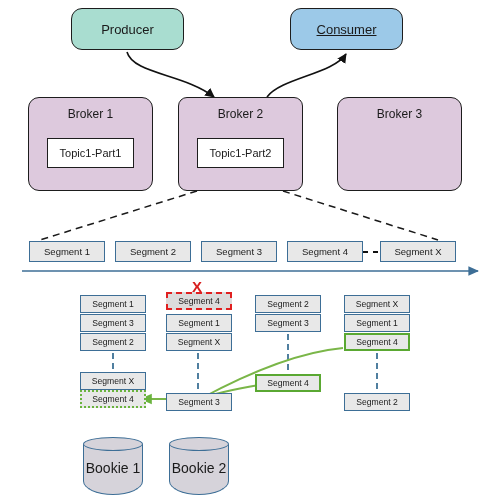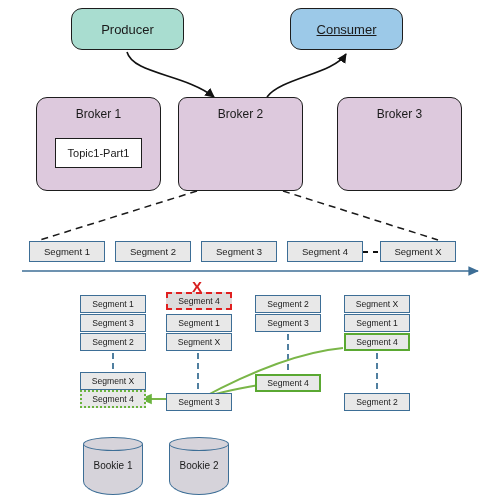--- a/index.html
+++ b/index.html
@@ -88,21 +88,21 @@
   }
   .bookie .cyl-top{
     position:absolute;left:0;right:0;top:0;height:14px;
     background:#d6d3da;
     border:1.4px solid #3d6e96;
     border-radius:50%;
     box-sizing:border-box;
   }
   .bookie .cyl-label{
     position:absolute;left:0;right:0;top:50%;margin-top:-6px;
-    text-align:center;font-size:10px;
+    text-align:center;font-size:14px;
   }
 </style>
 </head>
 <body>
 
 <div id="stage">
 
   <svg id="svg-layer" viewBox="0 0 500 504">
     <defs>
       <marker id="arrow-black" markerWidth="7" markerHeight="7" refX="5.4" refY="3" orient="auto">
@@ -140,27 +140,28 @@
   </svg>
 
   <div class="node actor producer" style="left:71px;top:8px;width:113px;height:42px;">
     <span>Producer</span>
   </div>
 
   <div class="node actor consumer" style="left:290px;top:8px;width:113px;height:42px;">
     <span>Consumer</span>
   </div>
 
-  <div class="node broker" style="left:36px;top:97px;width:125px;height:94px;">
+  <div class="node broker" style="left:28px;top:97px;width:125px;height:94px;">
     <div class="broker-title">Broker 1</div>
     <div class="broker-inner">Topic1-Part1</div>
   </div>
 
   <div class="node broker" style="left:178px;top:97px;width:125px;height:94px;border-radius:9px;">
     <div class="broker-title">Broker 2</div>
+    <div class="broker-inner">Topic1-Part2</div>
   </div>
 
   <div class="node broker" style="left:337px;top:97px;width:125px;height:94px;">
     <div class="broker-title">Broker 3</div>
   </div>
 
   <div class="node seg-chip" style="left:29px;top:241px;width:76px;">
     <span>Segment 1</span>
   </div>
   <div class="node seg-chip" style="left:115px;top:241px;width:76px;">

